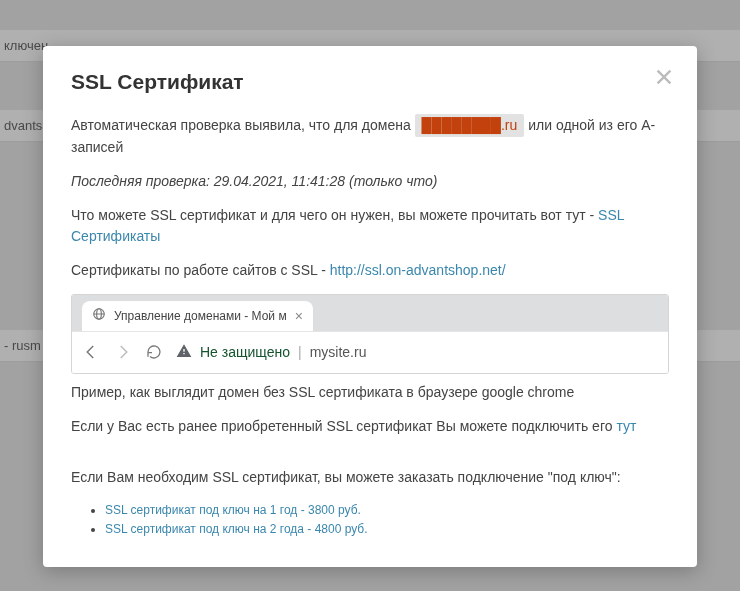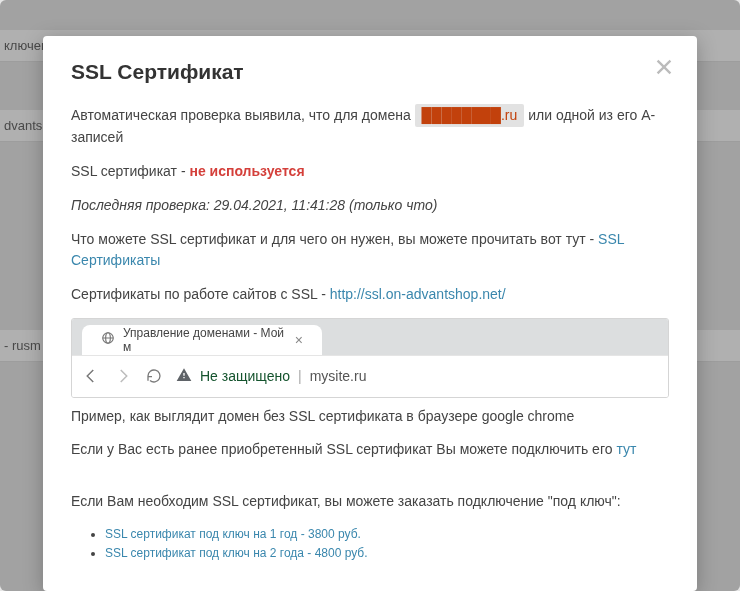--- a/index.html
+++ b/index.html
@@ -19,22 +19,21 @@
       color: #444;
       position: absolute;
       left: 0; right: 0;
     }
     .overlay {
       position: absolute;
       inset: 0;
       background: rgba(80,80,80,0.45);
       display: flex;
       justify-content: center;
-      align-items: flex-end;
-      border-radius: 6px;
+      align-items: center;
     }
     .modal {
       background: #fff;
       width: 654px;
       margin-top: 22px;
       border-radius: 4px;
       box-shadow: 0 4px 20px rgba(0,0,0,0.25);
       padding: 24px 28px 28px 28px;
       position: relative;
     }
@@ -96,21 +95,21 @@
       padding-left: 10px;
       padding-top: 6px;
     }
     .tab {
       background: #fff;
       border-top-left-radius: 8px;
       border-top-right-radius: 8px;
       height: 30px;
       display: flex;
       align-items: center;
-      padding: 0 19px;
+      padding: 0 10px;
       font-size: 12px;
       color: #444;
       gap: 8px;
       max-width: 240px;
     }
     .tab .globe-icon { color: #777; }
     .tab .tab-x { color: #888; font-size: 14px; cursor: pointer; }
     .url-bar {
       background: #fff;
       height: 42px;
@@ -167,24 +166,20 @@
     </div>
 
     <div class="modal-title">SSL Сертификат</div>
 
     <p>
       <span>Автоматическая проверка выявила, что для домена </span>
       <span class="domain-badge">████████.ru</span>
       <span> или одной из его A-записей</span>
     </p>
 
-    <p>
-      <span>SSL сертификат - </span>
-      <span class="status-bad">не используется</span>
-    </p>
 
     <p class="lastcheck">Последняя проверка: 29.04.2021, 11:41:28 (только что)</p>
 
     <p>
       <span>Что можете SSL сертификат и для чего он нужен, вы можете прочитать вот тут - </span>
       <a class="linklike">SSL Сертификаты</a>
     </p>
 
     <p>
       <span>Сертификаты по работе сайтов с SSL - </span>

